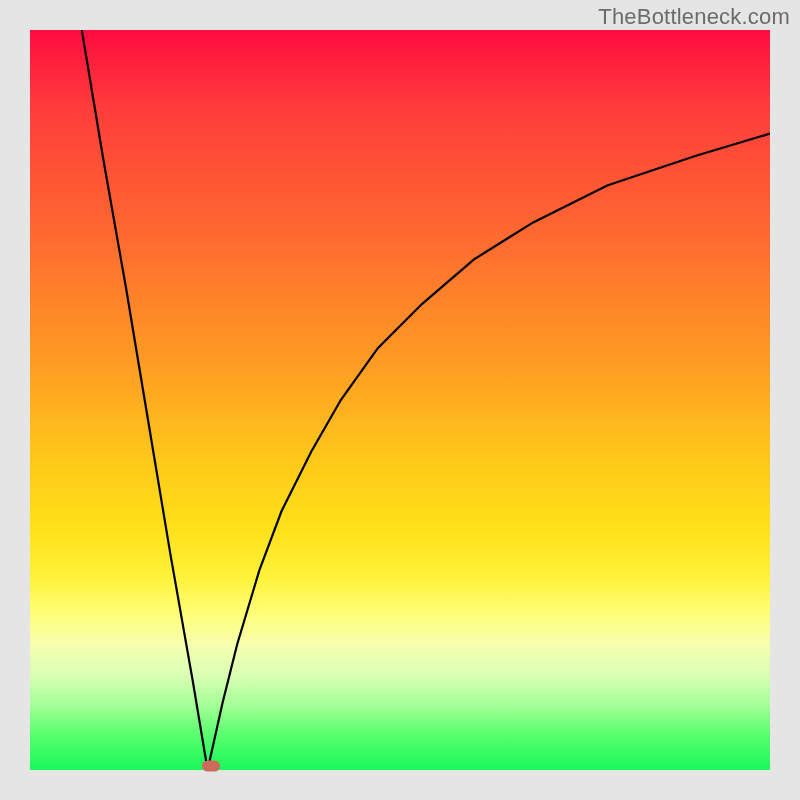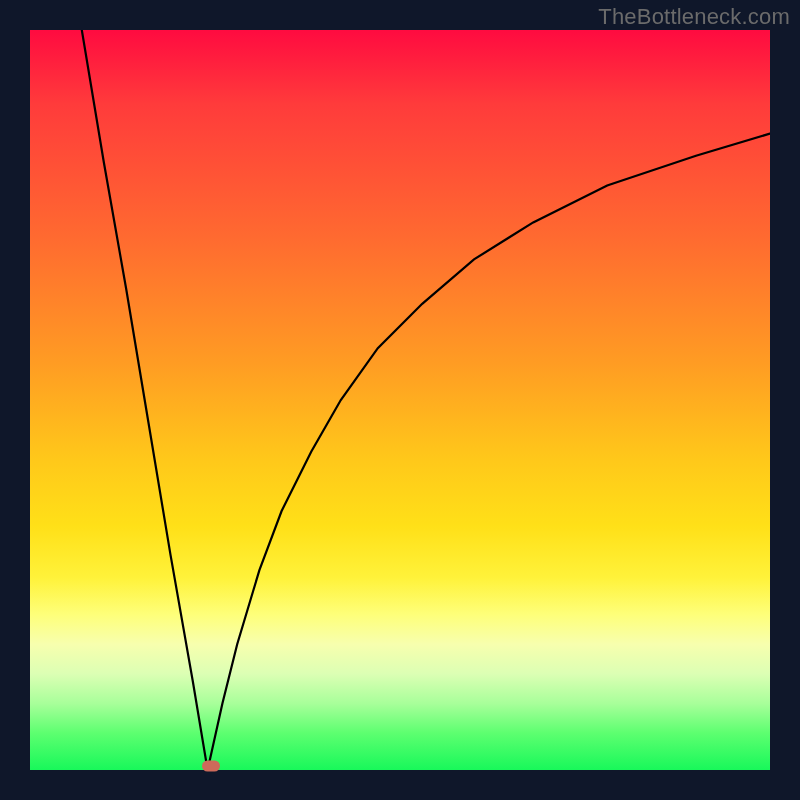--- a/index.html
+++ b/index.html
@@ -8,21 +8,21 @@
     width: 800px;
     height: 800px;
     overflow: hidden;
     background: #000;
     font-family: Arial, Helvetica, sans-serif;
   }
   .frame {
     position: relative;
     width: 800px;
     height: 800px;
-    background: #0f172a;
+    background: #e5e5e5;
   }
   .plot {
     position: absolute;
     left: 30px;
     top: 30px;
     width: 740px;
     height: 740px;
     
     background: linear-gradient(to bottom,
       #ff0b40 0%,

